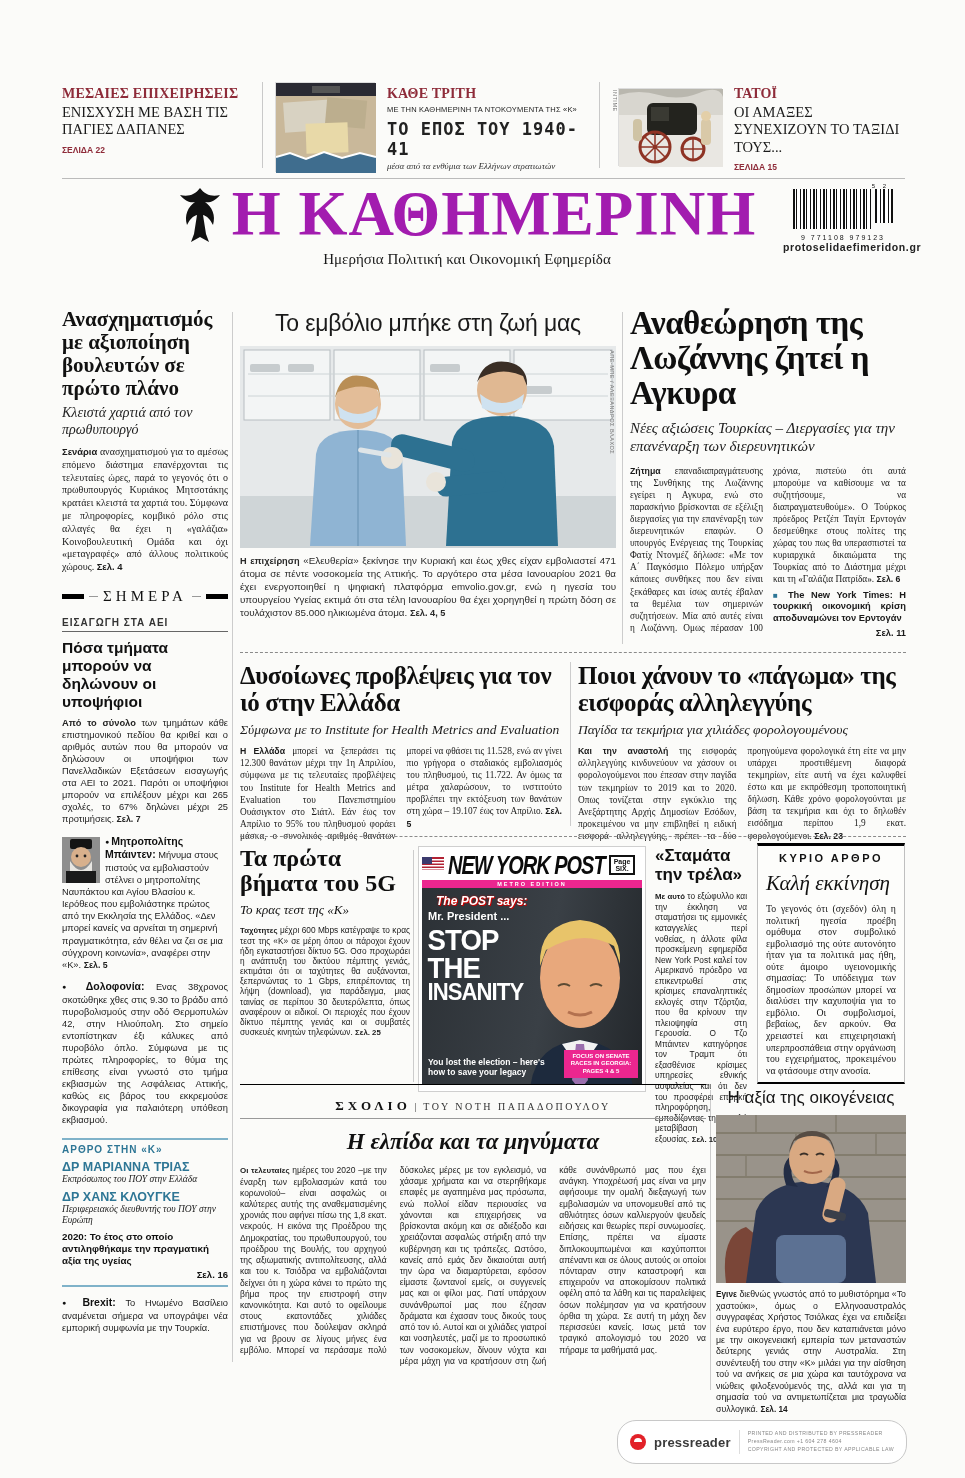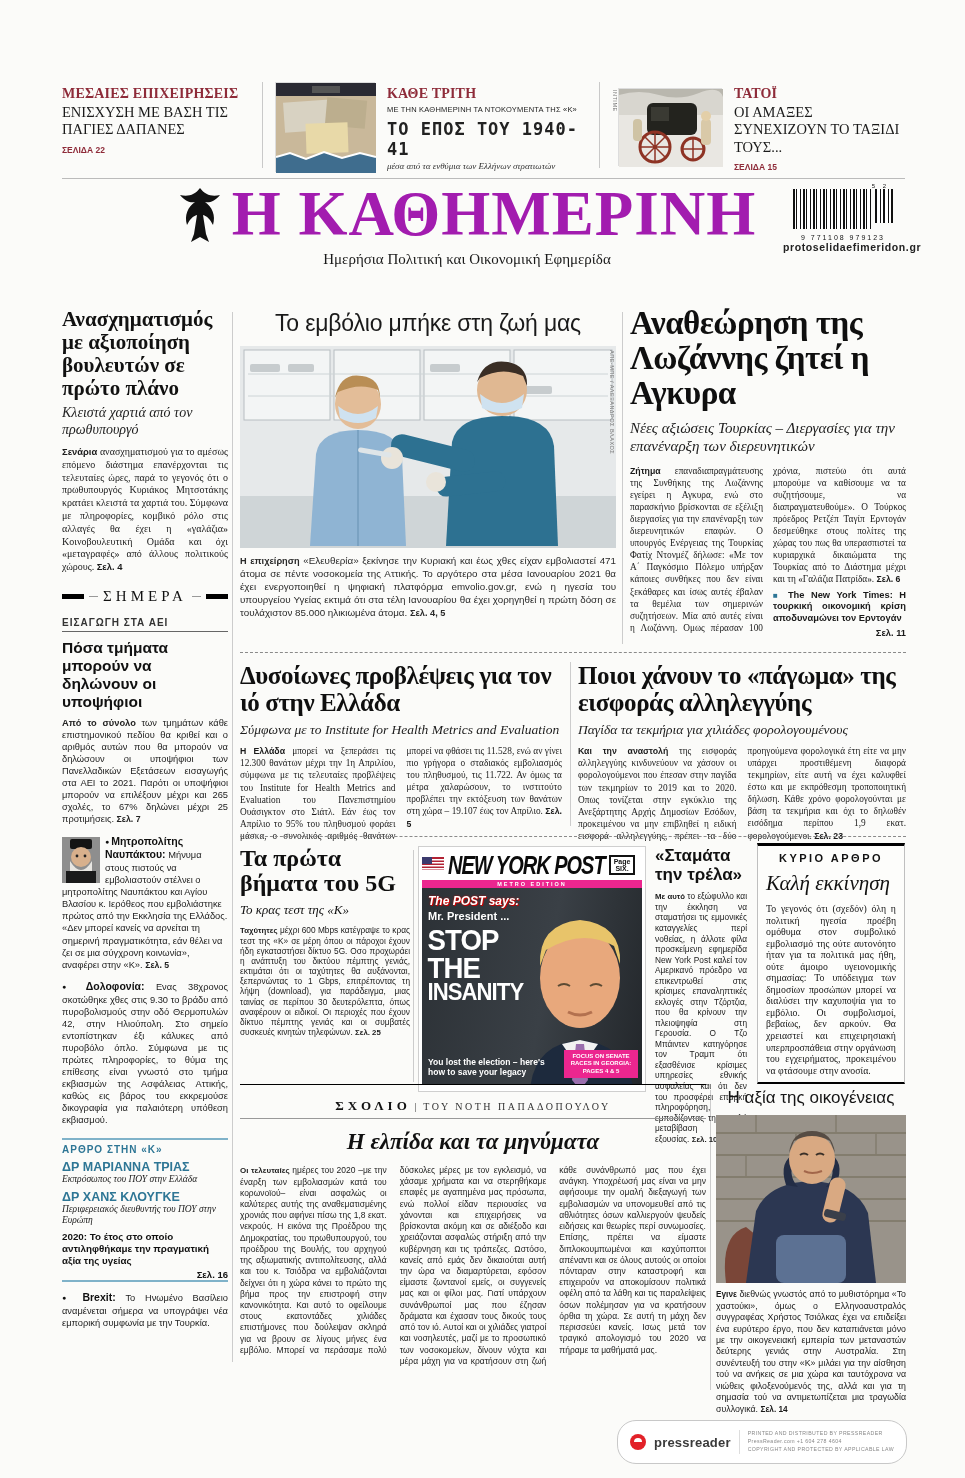--- a/index.html
+++ b/index.html
@@ -71,21 +71,21 @@
   .s-item .bl { font-weight:bold; font-size:10.5px; color:#111; }
   .dot::before { content:"● "; font-size:7px; vertical-align:1px; }
   .bishop-img { float:left; width:38px; height:46px; margin:2px 5px 2px 0; }
 
   .arthro { margin-top:11px; border-top:2px solid #7fb2c9; padding-top:4px; font-family:"Liberation Sans",sans-serif;}
   .arthro-hdr { font-size:10px; font-weight:bold; letter-spacing:1px; color:#2e7695; }
   .arthro-name { font-size:12.5px; font-weight:bold; color:#2e7695; margin-top:5px; }
   .arthro-role { font-size:9.5px; font-style:italic; font-family:"Liberation Serif",serif; color:#222; line-height:1.2;}
   .arthro-st { font-size:9.8px; font-weight:bold; color:#111; margin-top:4px; line-height:1.25; }
   .arthro-pg { text-align:right; font-size:9.5px; font-weight:bold; margin-top:2px; }
-  .arthro-bot { border-bottom:2px solid #7fb2c9; }
+  .arthro-bot { border-bottom:2px solid #7fb2c9; padding-bottom:5px; }
 
   
   .vaccine { left:240px; top:310px; width:376px; }
   .v-title { font-size:23px; text-align:center; color:#1a1a1a; font-family:"Liberation Sans",sans-serif;
              font-weight:500; letter-spacing:-.2px; }
   .v-photo { margin-top:9px; position:relative; width:376px; height:202px; overflow:hidden; background:#dfe3e4;}
   .v-credit { position:absolute; right:1px; top:4px; }
   .v-cap { margin-top:6px; font-size:9.8px; line-height:1.33; color:#2a2a2a; font-family:"Liberation Sans",sans-serif; text-align:justify;}
 
   
@@ -114,21 +114,21 @@
   .nypost { left:418px; top:846px; width:228px; height:246px; background:#fff; border:1px solid #cfcfcf; padding:3px; }
   .nyp-top { display:flex; align-items:center; gap:4px; height:30px; }
   .nyp-logo { font-size:20px; font-weight:bold; font-style:italic; letter-spacing:-1px; color:#0b0b0b;
               font-family:"Liberation Sans",sans-serif; transform:scaleY(1.25); white-space:nowrap;}
   .nyp-p6 { border:2px solid #111; font-size:7px; font-weight:bold; text-align:center; line-height:1.05;
             padding:1px 3px; font-family:"Liberation Sans",sans-serif;}
   .nyp-strip { background:#ec268f; color:#fff; font-size:5.5px; font-weight:bold; letter-spacing:2px;
                text-align:center; padding:1px 0; font-family:"Liberation Sans",sans-serif;}
   .nyp-main { position:relative; height:196px; background:linear-gradient(100deg,#2c3136 0%,#3a4046 55%,#23272b 100%); overflow:hidden;}
   .nyp-says { font-family:"Liberation Sans",sans-serif; color:#fff; font-weight:bold; font-style:italic;
-              font-size:12px; text-shadow:0 0 2px #c00,1px 1px 0 #c00; padding:6px 0 0 6px;}
+              font-size:12px; text-shadow:0 0 2px #c00,1px 1px 0 #c00; padding:6px 0 0 14px;}
   .nyp-pres { font-family:"Liberation Sans",sans-serif; color:#fff; font-weight:bold; font-size:11px; padding:2px 0 0 6px;}
   .nyp-stop { font-family:"Liberation Sans",sans-serif; color:#fff; font-weight:bold; font-size:30px; line-height:.92;
               letter-spacing:-1px; padding:4px 0 0 6px; transform-origin:left; transform:scaleX(.92); }
   .nyp-bottom { position:absolute; left:6px; bottom:6px; width:120px; color:#fff; font-weight:bold; font-size:8.5px;
                 line-height:1.15; font-family:"Liberation Sans",sans-serif; }
   .nyp-promo { position:absolute; right:4px; bottom:6px; width:74px; background:#ec268f; color:#fff; font-weight:bold;
                font-size:6px; line-height:1.25; text-align:center; padding:3px 2px; font-family:"Liberation Sans",sans-serif;}
   .trump { position:absolute; right:-8px; top:6px; width:140px; height:200px; }
 
   .stamata { left:655px; top:846px; width:92px; }
@@ -276,21 +276,21 @@
         <svg width="38" height="46" viewBox="0 0 38 46">
           <rect width="38" height="46" fill="#8e8e8e"></rect>
           <rect x="8" y="2" width="22" height="10" rx="2" fill="#141414"></rect>
           <ellipse cx="19" cy="20" rx="10" ry="10" fill="#d8b08c"></ellipse>
           <path d="M8 24 Q19 42 30 24 L30 34 Q19 46 8 34 Z" fill="#e8e6e2"></path>
           <rect x="4" y="34" width="30" height="12" fill="#1a1a1a"></rect>
           <circle cx="15" cy="19" r="1.4" fill="#222"></circle>
             <circle cx="23" cy="19" r="1.4" fill="#222"></circle>
         </svg>
       </span>
-      <span class="bl dot">Μητροπολίτης Ναυπάκτου:</span>
+      <span class="bl dot">Μητροπολίτης Μπάιντεν:</span>
       <span> Μήνυμα στους πιστούς να εμβολιαστούν στέλνει ο μητροπολίτης Ναυπάκτου και Αγίου Βλασίου κ. Ιερόθεος που εμβολιάστηκε πρώτος από την Εκκλησία της Ελλάδος. «Δεν μπορεί κανείς να αρνείται τη σημερινή πραγματικότητα, εάν θέλει να ζει σε μια σύγχρονη κοινωνία», αναφέρει στην «Κ». </span><b class="pg">Σελ. 5</b>
     </div>
 
     <div class="s-item jt">
       <span class="bl dot">Δολοφονία:</span>
       <span> Ενας 38χρονος σκοτώθηκε χθες στις 9.30 το βράδυ από πυροβολισμούς στην οδό Θερμοπυλών 42, στην Ηλιούπολη. Στο σημείο εντοπίστηκαν έξι κάλυκες από πυροβόλο όπλο. Σύμφωνα με τις πρώτες πληροφορίες, το θύμα της επίθεσης είναι γνωστό στο τμήμα εκβιασμών της Ασφάλειας Αττικής, καθώς εις βάρος του εκκρεμούσε δικογραφία για παλαιότερη υπόθεση εκβιασμού.</span>
     </div>
 
 
     <div class="arthro arthro-bot">

